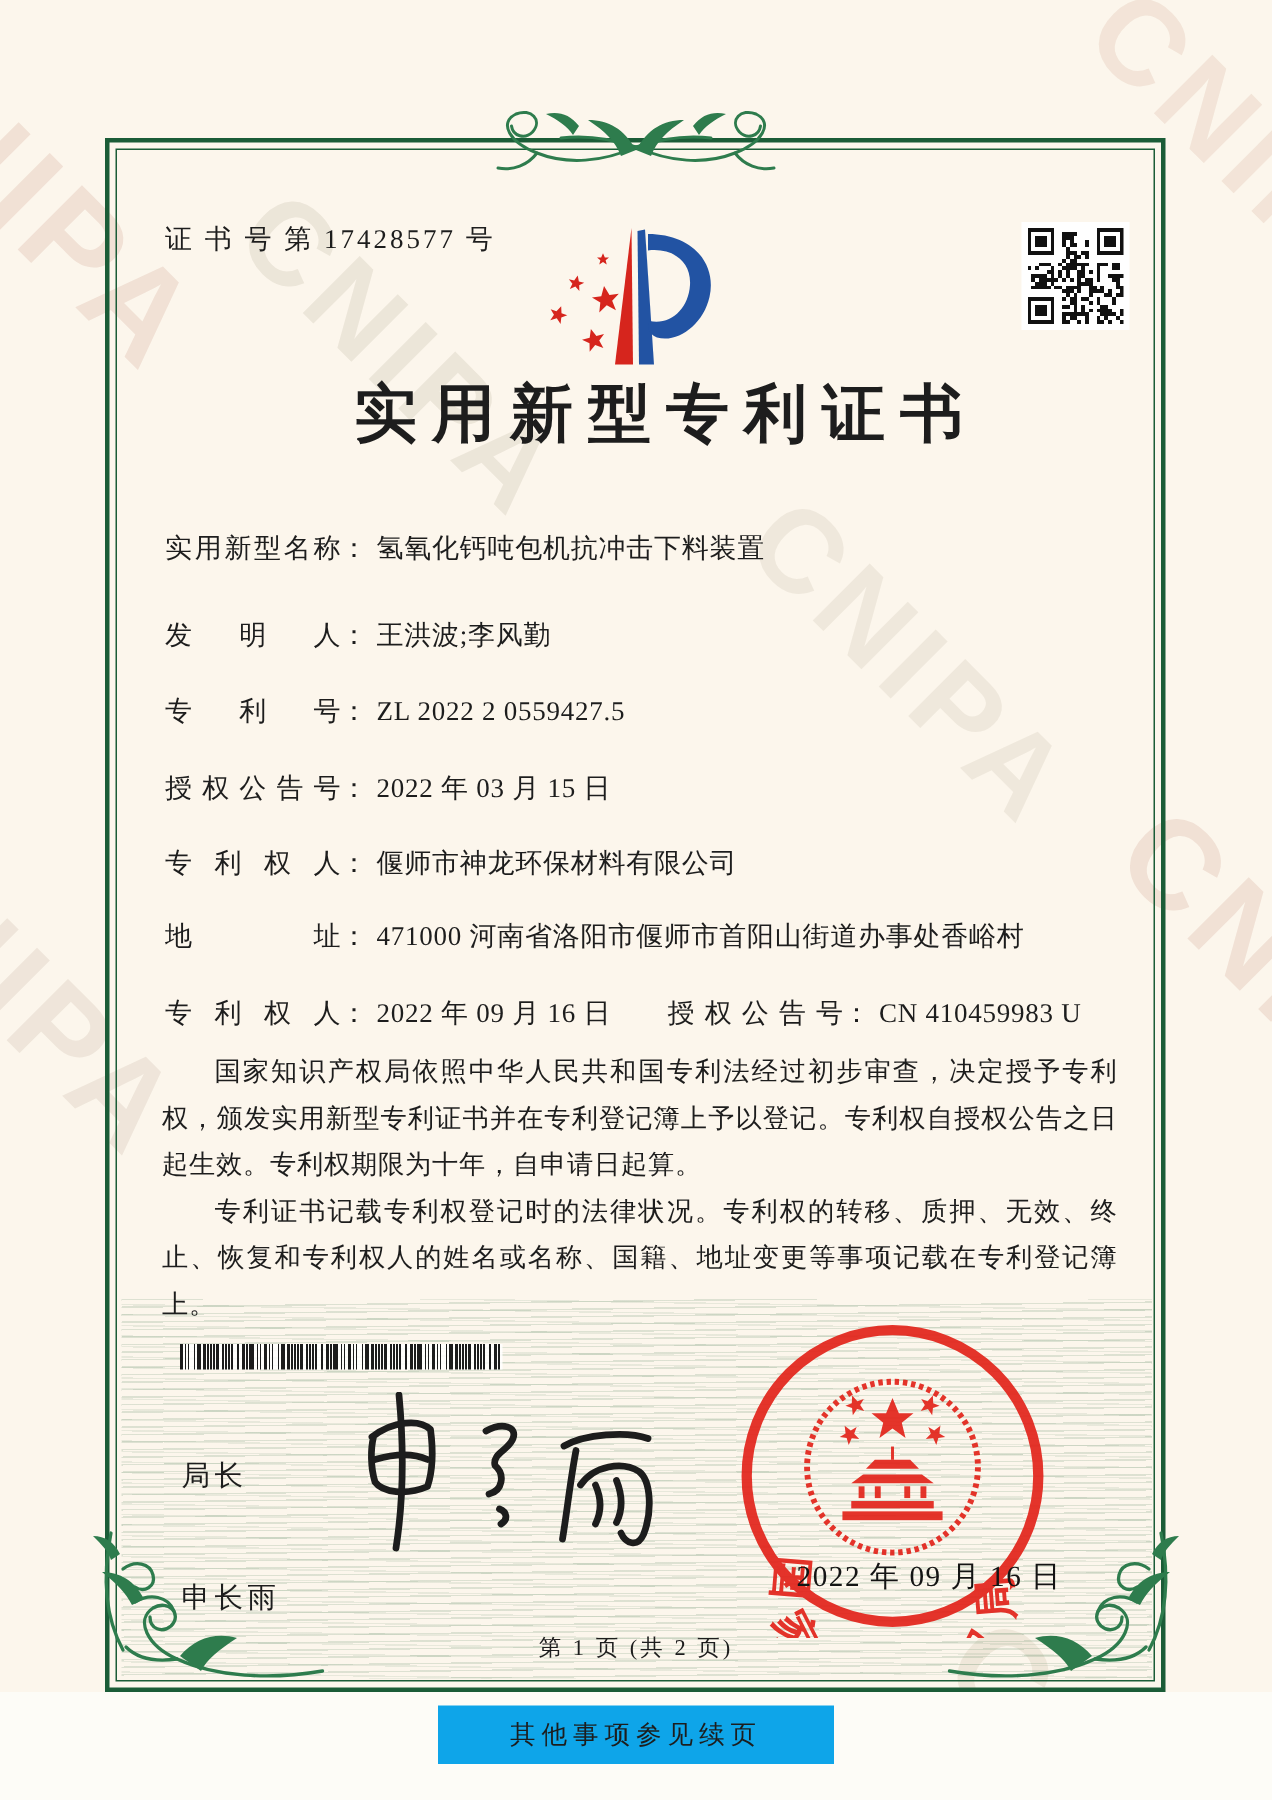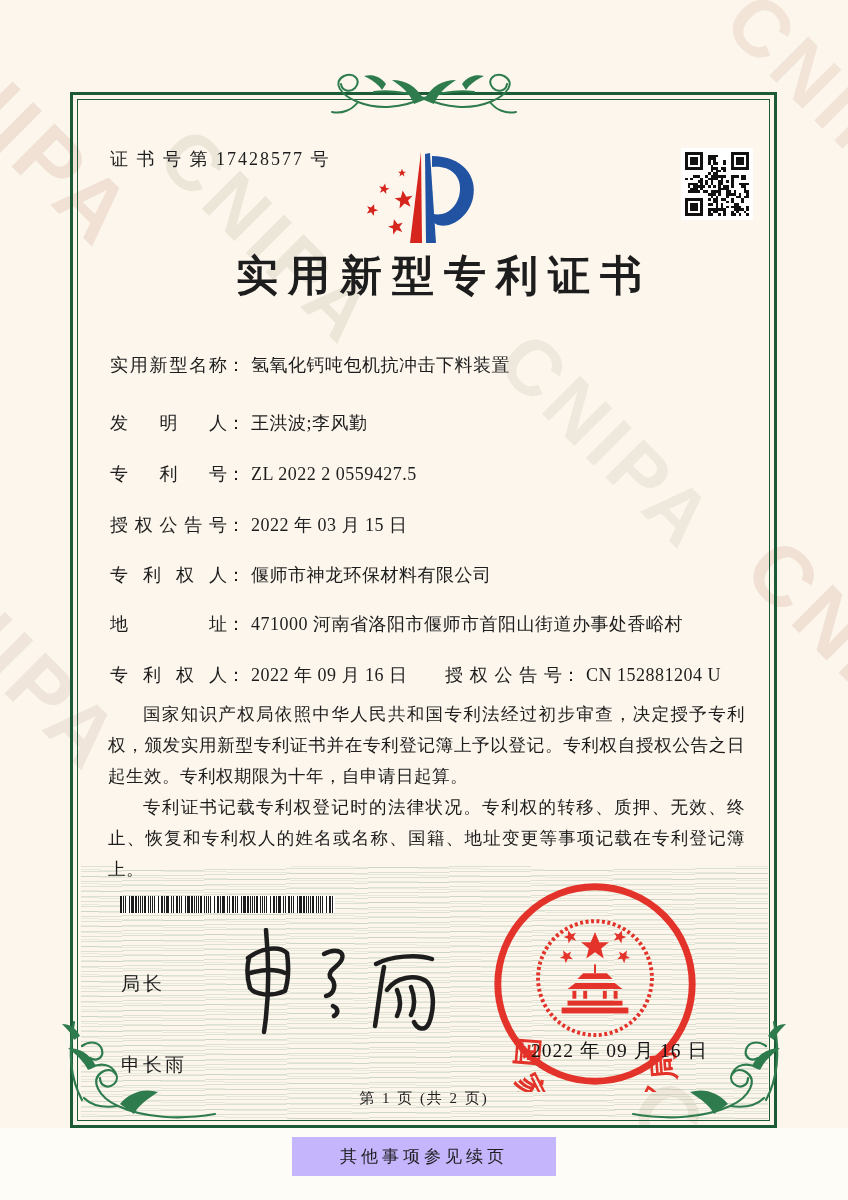--- a/index.html
+++ b/index.html
@@ -48,21 +48,21 @@
   .director-name{position:absolute;left:121px;top:1004px;font-size:19px;letter-spacing:3px;z-index:3;margin-top:48px;}
   .sign{position:absolute;left:238px;top:928px;z-index:3;}
   .seal{position:absolute;left:487px;top:876px;z-index:3;}
   .seal-date{position:absolute;left:531px;top:1037px;font-size:19.5px;letter-spacing:1px;
       color:#141414;z-index:4;}
   .page-info{position:absolute;left:0;top:1089px;width:848px;text-align:center;
       font-size:15px;letter-spacing:2px;z-index:3;}
   .footer-band{position:absolute;left:0;top:1128px;width:848px;height:72px;
       background:#fdfcf7;z-index:2;}
   .footer-note-box{position:absolute;left:50%;top:1137px;transform:translateX(-50%);
-      background:#c4b5fd;padding:8px 48px;z-index:3;}
+      background:#0ea5e9;padding:8px 48px;z-index:3;}
   .footer-note{font-size:17px;letter-spacing:4px;}
 </style>
 </head>
 <body>
 
 <div class="page">
 
   <span class="wm" style="left:-55px;top:-15px;font-size:88px;color:rgba(216,176,160,.30);">CNIPA</span>
   <span class="wm" style="left:205px;top:110px;font-size:78px;color:rgba(182,172,152,.22);">CNIPA</span>
   <span class="wm" style="left:545px;top:315px;font-size:78px;color:rgba(182,172,152,.18);">CNIPA</span>
@@ -356,21 +356,21 @@
   </div>
   <div class="frow" style="top:562px;">
     <span class="flabel">专利权人</span><span class="fcolon">：</span><span class="fvalue">偃师市神龙环保材料有限公司</span>
   </div>
   <div class="frow" style="top:611px;">
     <span class="flabel">地址</span><span class="fcolon">：</span><span class="fvalue">471000 河南省洛阳市偃师市首阳山街道办事处香峪村</span>
   </div>
   <div class="frow" style="top:662px;">
     <span class="flabel">专利权人</span><span class="fcolon">：</span><span class="fvalue">2022 年 09 月 16 日</span>
     <span class="fpair2">
-      <span class="flabel">授权公告号</span><span class="fcolon">：</span><span class="fvalue">CN 152881204 U</span>
+      <span class="flabel">授权公告号</span><span class="fcolon">：</span><span class="fvalue">CN 410459983 U</span>
     </span>
   </div>
 
   <div class="body-text">
     <p>国家知识产权局依照中华人民共和国专利法经过初步审查，决定授予专利权，颁发实用新型专利证书并在专利登记簿上予以登记。专利权自授权公告之日起生效。专利权期限为十年，自申请日起算。</p>
     <p>专利证书记载专利权登记时的法律状况。专利权的转移、质押、无效、终止、恢复和专利权人的姓名或名称、国籍、地址变更等事项记载在专利登记簿上。</p>
   </div>
 
   <svg class="barcode" viewBox="0 0 215 17" preserveAspectRatio="none" shape-rendering="crispEdges">
     <g id="barcode-bars" fill="#1c1c1c">

